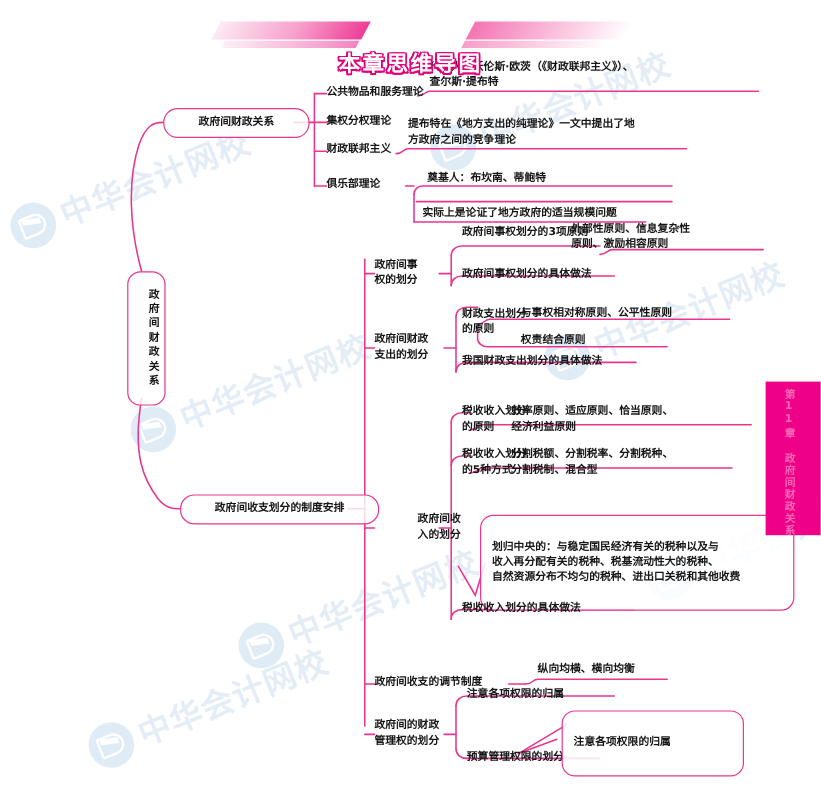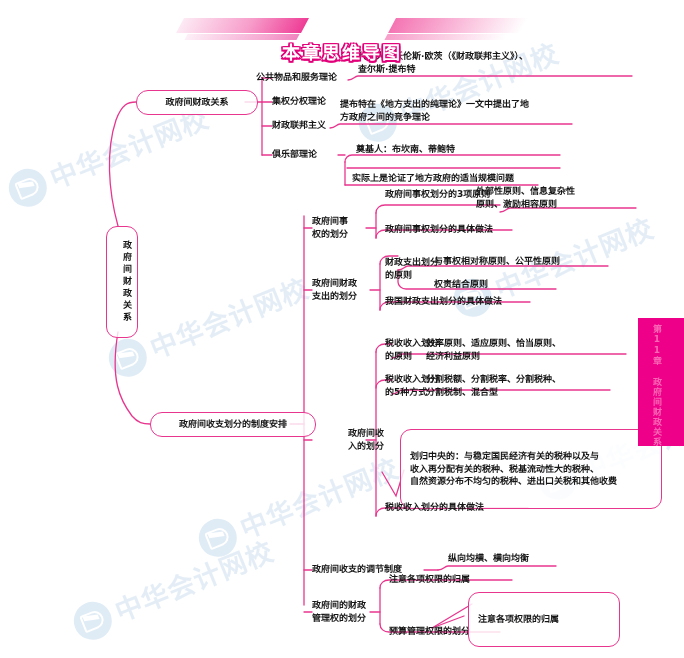--- a/index.html
+++ b/index.html
@@ -205,21 +205,21 @@
 
       <path d="M432 628 L 472 604"></path>
       <path d="M432 628 L 464 616"></path>
     </g>
   </svg>
 
   <div class="node pill-v" style="left:106px;top:226px;width:22px;height:94px;">政府间财政关系</div>
 
   <div class="node pill" style="left:136px;top:90px;width:96px;">政府间财政关系</div>
 
-  <div class="node plain" style="left:256px;top:71px;text-align:right;">公共物品和服务理论</div>
+  <div class="node plain" style="left:272px;top:71px;text-align:right;">公共物品和服务理论</div>
   <div class="node plain" style="left:272px;top:95px;">集权分权理论</div>
   <div class="node plain" style="left:272px;top:119px;">财政联邦主义</div>
   <div class="node plain" style="left:272px;top:148px;">俱乐部理论</div>
 
   <div class="node plain" style="left:340px;top:98px;width:248px;">提布特在《地方支出的纯理论》一文中提出了地
 方政府之间的竞争理论</div>
   <div class="node plain" style="left:358px;top:50px;width:282px;">代表人：沃伦斯·欧茨（《财政联邦主义》）、
 查尔斯·提布特</div>
   <div class="node plain" style="left:356px;top:143px;width:230px;">奠基人：布坎南、蒂鲍特</div>
   <div class="node plain" style="left:352px;top:172px;width:220px;">实际上是论证了地方政府的适当规模问题</div>

